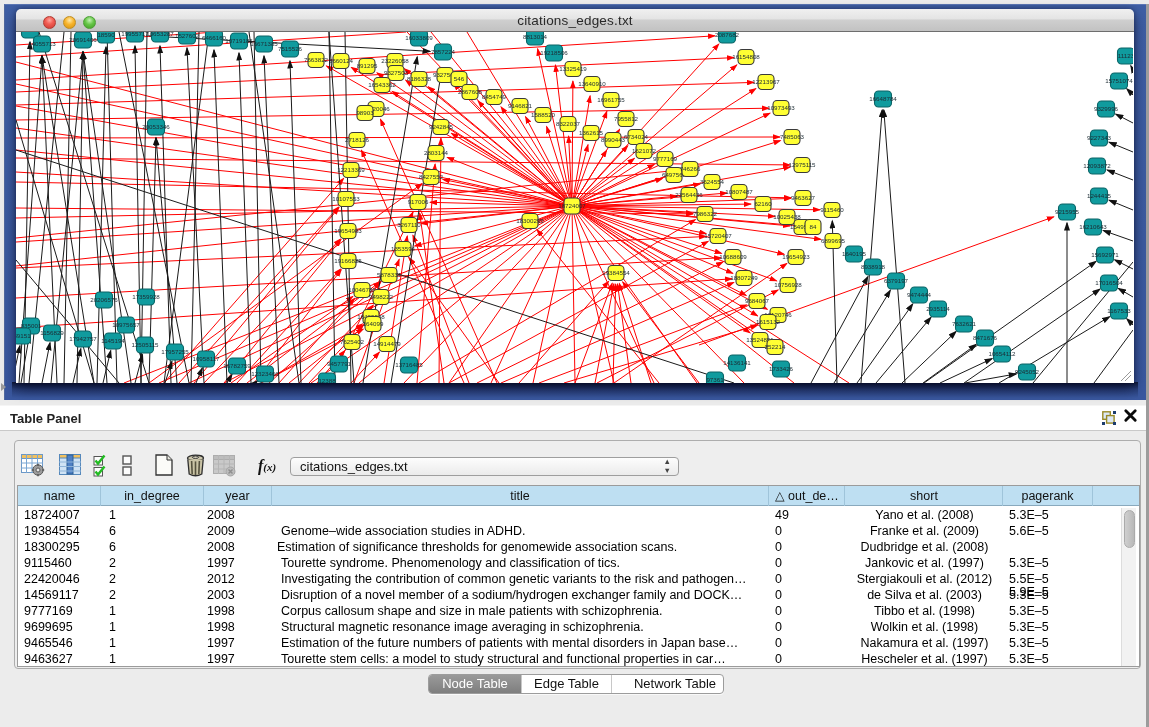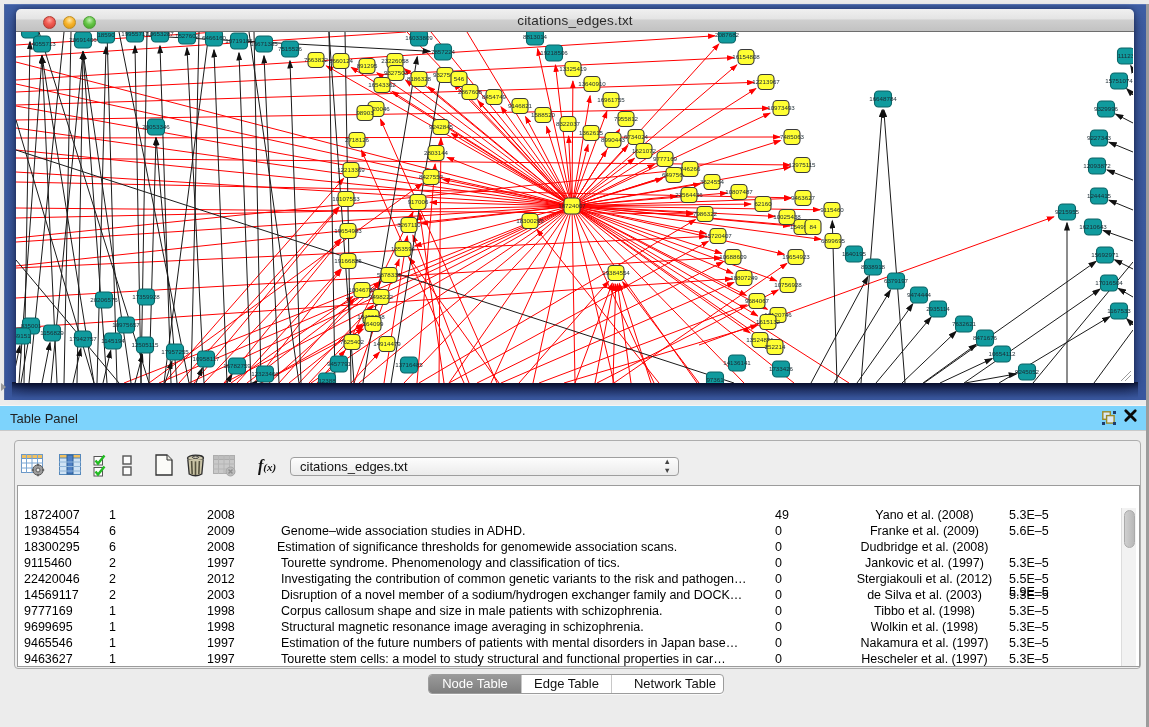--- a/index.html
+++ b/index.html
@@ -25,22 +25,22 @@
   border-bottom:1px solid #6e6e6e; }
 #titlebar .tl { position:absolute; top:7px; width:13px; height:13px; border-radius:50%; }
 #titlebar .red { left:27px; background:radial-gradient(circle at 50% 30%, #ffa49e 0%, #f25e54 40%, #ca3830 100%); border:.5px solid #b03b32; }
 #titlebar .yel { left:47px; background:radial-gradient(circle at 50% 30%, #ffe9a8 0%, #f7b42c 45%, #d8930f 100%); border:.5px solid #c08e22; }
 #titlebar .grn { left:67px; background:radial-gradient(circle at 50% 30%, #c4f2b4 0%, #66c648 45%, #3f9e22 100%); border:.5px solid #4d9e38; }
 #titlebar .title { position:absolute; left:0; right:0; top:4px; text-align:center;
   font-size:13.5px; font-weight:normal; color:#2a2a2a; letter-spacing:0.2px; }
 #canvas { position:absolute; left:0; top:23px; width:1118px; height:351px; background:#fff; overflow:hidden; }
 
 
-#tp-head { position:absolute; left:0; top:405px; width:1146px; height:26px; background:#7dd3fc;
-  border-top:1px solid #f5f5f5; border-bottom:1px solid #c9c9c9; }
+#tp-head { position:absolute; left:0; top:405px; width:1146px; height:26px; background:#ffffff;
+  border-top:1px solid #f5f5f5; border-bottom:1px solid #c9c9c9;font-weight:bold; }
 #tp-head .cap { position:absolute; left:10px; top:5px; font-size:13px; color:#222; }
 #tp-float { position:absolute; left:1102px; top:411px; width:14px; height:14px; }
 #tp-close { position:absolute; left:1122px; top:407px; width:17px; height:17px; }
 
 #panelbox { position:absolute; left:14px; top:440px; width:1127px; height:229px;
   border:1px solid #adadad; border-radius:4px; background:#eee; }
 
 
 #toolbar { position:absolute; left:0; top:4px; width:100%; height:32px; }
 .tbi { position:absolute; top:5px; }
@@ -684,20 +684,29 @@
           <line x1="11" y1="0" x2="11" y2="19"></line>
           <line x1="16.5" y1="0" x2="16.5" y2="19"></line>
         </g>
         <circle cx="17.5" cy="16.5" r="4.5" fill="#bcbcbc" stroke="#a5a5a5"></circle>
         <path d="M15.5,14.5 L19.5,18.5 M19.5,14.5 L15.5,18.5" stroke="#8e8e8e" stroke-width="1.4"></path>
       </svg>
       <div class="tbi" style="left:243px;top:12px;position:absolute;font-size:16px;font-style:italic;font-weight:bold;color:#111;font-family:'Liberation Serif',serif;">f<span style="font-size:11px;">(x)</span></div>
     <div id="combo">citations_edges.txt<div class="arr">▲<br>▼</div></div>
   </div>
   <div id="tblwrap">
+    <div id="thead">
+        <div class="hc" style="left:1px;width:82px;">name</div>
+        <div class="hc" style="left:83px;width:103px;">in_degree</div>
+        <div class="hc" style="left:186px;width:68px;">year</div>
+        <div class="hc" style="left:254px;width:497px;">title</div>
+        <div class="hc" style="left:751px;width:77px;text-align:left;padding-left:6px;width:76px;">△ out_de…</div>
+        <div class="hc" style="left:828px;width:157px;">short</div>
+        <div class="hc" style="left:985px;width:90px;">pagerank</div>
+      </div>
     <div id="rows">
         <div class="r" style="top:0px;">
           <span class="c" style="left:6px;width:76px;">18724007</span>
           <span class="c" style="left:91px;width:90px;">1</span>
           <span class="c" style="left:189px;width:62px;">2008</span>
           <span class="c" style="left:757px;width:68px;">49</span>
           <span class="c" style="left:828px;width:157px;text-align:center;">Yano et al. (2008)</span>
           <span class="c" style="left:991px;width:80px;">5.3E–5</span>
         </div>
         <div class="r" style="top:16px;">

